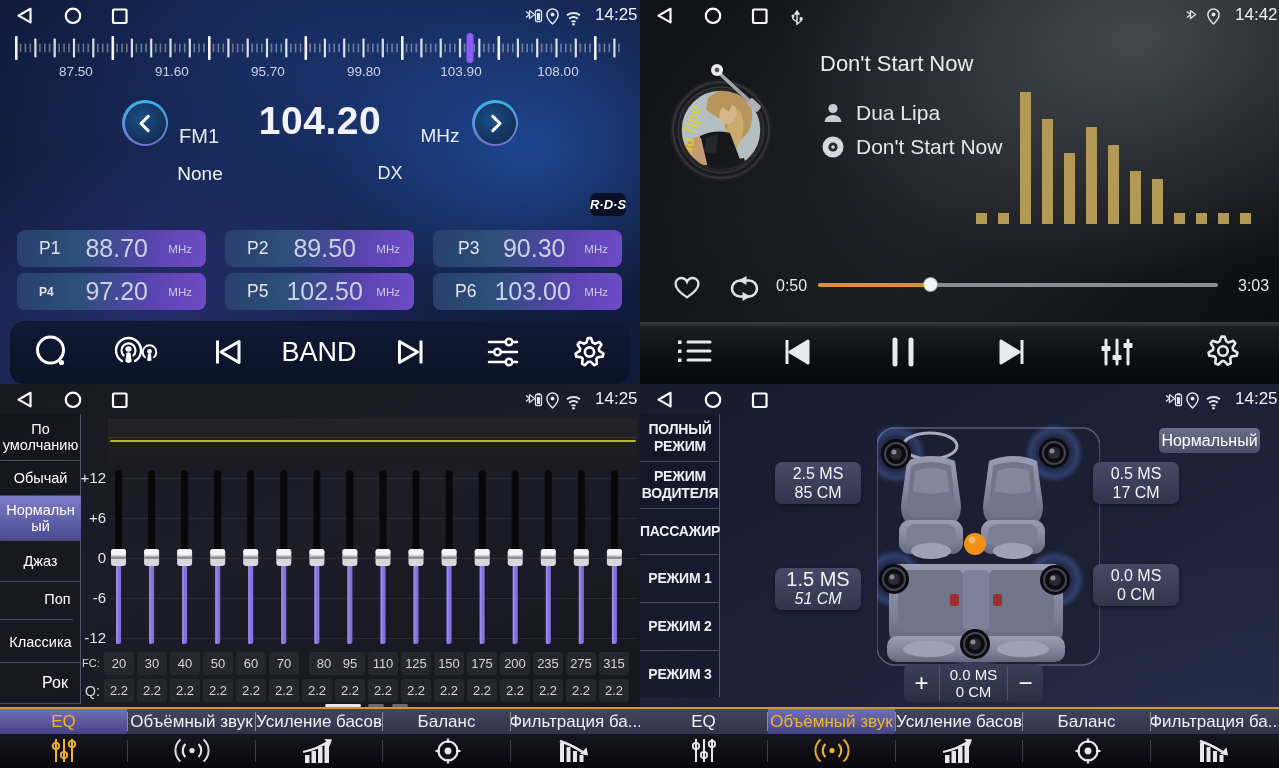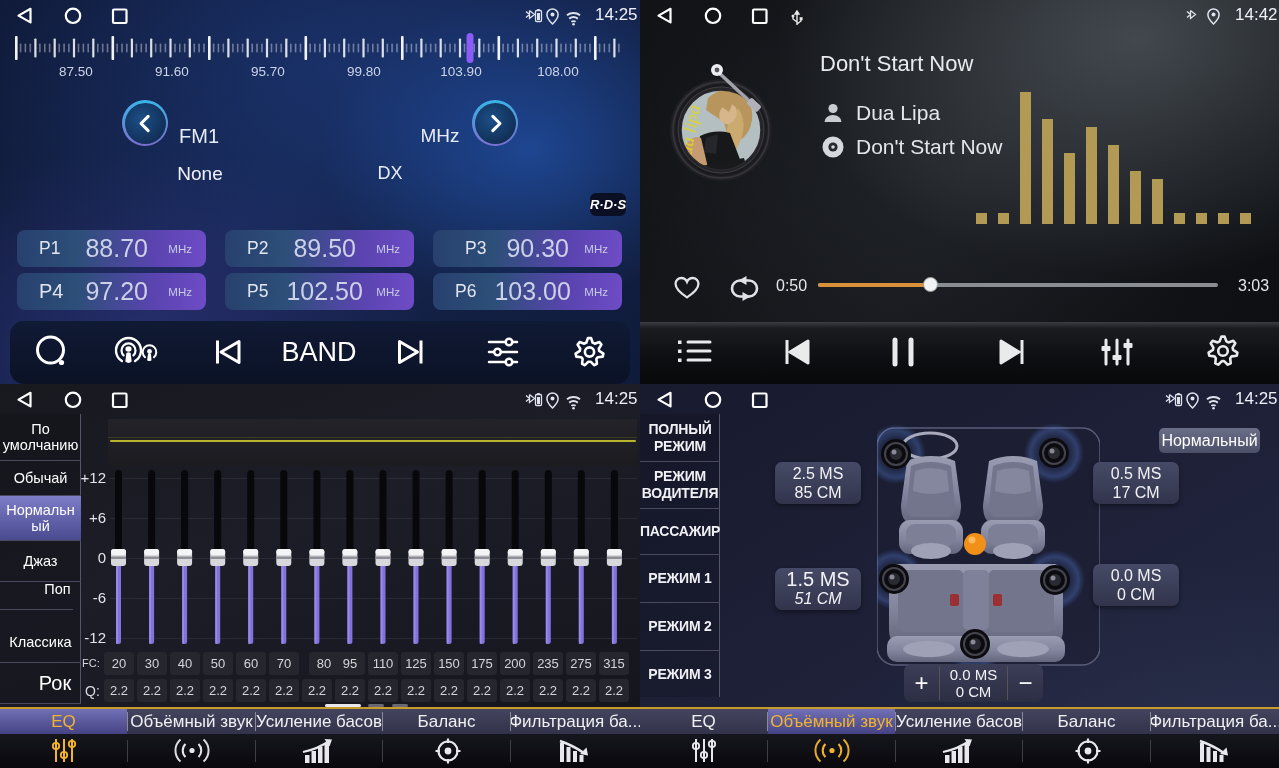--- a/index.html
+++ b/index.html
@@ -191,46 +191,47 @@
       </div>
       <div style="position:absolute;left:472px;top:100px;width:46px;height:46px;border-radius:50%;
         background:linear-gradient(180deg,#3ab5e8,#7a6fd0) border-box;padding:2.5px;">
         <div style="width:100%;height:100%;border-radius:50%;background:radial-gradient(circle at 40% 40%,#1b4f86,#123058 70%);position:relative;">
         <svg width="41" height="41" viewBox="0 0 46 46" style="position:absolute;left:0;top:0">
             <path d="M20 15 L28 23 L20 31" stroke="#fff" stroke-width="3.4" fill="none" stroke-linecap="round" stroke-linejoin="round"></path>
           </svg>
         </div>
       </div>
       <div style="position:absolute;left:154px;top:125px;width:90px;text-align:center;font-size:20px;color:#e8ecf5;">FM1</div>
+      <div style="position:absolute;left:220px;top:99px;width:200px;text-align:center;font-size:39px;font-weight:bold;color:#f2f3fa;letter-spacing:0.5px;">104.20</div>
       <div style="position:absolute;left:395px;top:125px;width:90px;text-align:center;font-size:19px;color:#e8ecf5;">MHz</div>
       <div style="position:absolute;left:155px;top:163px;width:90px;text-align:center;font-size:19px;color:#f0f2f8;">None</div>
       <div style="position:absolute;left:345px;top:163px;width:90px;text-align:center;font-size:18px;color:#e8ecf5;">DX</div>
       <div style="position:absolute;left:590px;top:193px;width:36px;height:23px;border-radius:6px;background:#0a0f24;
     display:flex;align-items:center;justify-content:center;font-size:13px;font-weight:bold;font-style:italic;color:#fff;letter-spacing:0;">R·D·S</div>
       <div style="position:absolute;left:17px;top:230px;width:189px;height:37px;border-radius:8px;
         background:linear-gradient(95deg,#28406e 0%,#2c4f78 32%,#5a44b0 72%,#6e4cc6 100%);display:flex;align-items:center;">
         <span style="font-size:17.5px;color:#e2e5f0;margin-left:22px;width:26px;">P1</span>
         <span style="font-size:25px;color:#ccd0e8;flex:1;text-align:center;">88.70</span>
         <span style="font-size:11.5px;color:#c8cbe4;margin-right:14px;">MHz</span>
       </div>
       <div style="position:absolute;left:225px;top:230px;width:189px;height:37px;border-radius:8px;
         background:linear-gradient(95deg,#28406e 0%,#2c4f78 32%,#5a44b0 72%,#6e4cc6 100%);display:flex;align-items:center;">
         <span style="font-size:17.5px;color:#e2e5f0;margin-left:22px;width:26px;">P2</span>
         <span style="font-size:25px;color:#ccd0e8;flex:1;text-align:center;">89.50</span>
         <span style="font-size:11.5px;color:#c8cbe4;margin-right:14px;">MHz</span>
       </div>
       <div style="position:absolute;left:433px;top:230px;width:189px;height:37px;border-radius:8px;
         background:linear-gradient(95deg,#28406e 0%,#2c4f78 32%,#5a44b0 72%,#6e4cc6 100%);display:flex;align-items:center;">
-        <span style="font-size:17.5px;color:#e2e5f0;margin-left:32px;width:26px;">P3</span>
+        <span style="font-size:17.5px;color:#e2e5f0;margin-left:25px;width:26px;">P3</span>
         <span style="font-size:25px;color:#ccd0e8;flex:1;text-align:center;">90.30</span>
         <span style="font-size:11.5px;color:#c8cbe4;margin-right:14px;">MHz</span>
       </div>
       <div style="position:absolute;left:17px;top:273px;width:189px;height:37px;border-radius:8px;
         background:linear-gradient(95deg,#28406e 0%,#2c4f78 32%,#5a44b0 72%,#6e4cc6 100%);display:flex;align-items:center;">
-        <span style="font-size:20px;color:#e2e5f0;margin-left:22px;width:26px;">P4</span>
+        <span style="font-size:12px;color:#e2e5f0;margin-left:22px;width:26px;font-weight:bold;">P4</span>
         <span style="font-size:25px;color:#ccd0e8;flex:1;text-align:center;">97.20</span>
         <span style="font-size:11.5px;color:#c8cbe4;margin-right:14px;">MHz</span>
       </div>
       <div style="position:absolute;left:225px;top:273px;width:189px;height:37px;border-radius:8px;
         background:linear-gradient(95deg,#28406e 0%,#2c4f78 32%,#5a44b0 72%,#6e4cc6 100%);display:flex;align-items:center;">
         <span style="font-size:17.5px;color:#e2e5f0;margin-left:22px;width:26px;">P5</span>
         <span style="font-size:25px;color:#ccd0e8;flex:1;text-align:center;">102.50</span>
         <span style="font-size:11.5px;color:#c8cbe4;margin-right:14px;">MHz</span>
       </div>
       <div style="position:absolute;left:433px;top:273px;width:189px;height:37px;border-radius:8px;
@@ -411,26 +412,26 @@
       <div class="time" style="left:595px">14:25</div>
       <div style="position:absolute;left:0;top:30px;width:81px;height:290px;border-right:1px solid #55556a;background:rgba(10,10,16,.25)"></div>
       <div style="position:absolute;left:0;top:30px;width:81px;height:47px;border-bottom:1px solid #4a4a5e;
         display:flex;align-items:center;justify-content:center;text-align:center;font-size:14.5px;color:#fff;line-height:16.5px;">По<br>умолчанию</div>
       <div style="position:absolute;left:0;top:77px;width:81px;height:35px;border-bottom:1px solid #4a4a5e;
         display:flex;align-items:center;justify-content:center;text-align:center;font-size:14.5px;color:#fff;line-height:16.5px;">Обычай</div>
       <div style="position:absolute;left:0;top:112px;width:81px;height:45px;background:linear-gradient(180deg,#7d7dc8,#4a4a90);border-bottom:1px solid #4a4a5e;
         display:flex;align-items:center;justify-content:center;text-align:center;font-size:14.5px;color:#fff;line-height:16.5px;">Нормальн<br>ый</div>
       <div style="position:absolute;left:0;top:157px;width:81px;height:41px;border-bottom:1px solid #4a4a5e;
         display:flex;align-items:center;justify-content:center;text-align:center;font-size:14.5px;color:#fff;line-height:16.5px;">Джаз</div>
-      <div style="position:absolute;left:0;top:186px;width:73px;height:40px;border-bottom:1px solid #4a4a5e;
+      <div style="position:absolute;left:0;top:196px;width:73px;height:40px;border-bottom:1px solid #4a4a5e;
         display:flex;align-items:center;justify-content:center;text-align:center;font-size:14.5px;color:#fff;line-height:16.5px;padding-left:42px;">Поп</div>
       <div style="position:absolute;left:0;top:238px;width:81px;height:41px;border-bottom:1px solid #4a4a5e;
         display:flex;align-items:center;justify-content:center;text-align:center;font-size:14.5px;color:#fff;line-height:16.5px;">Классика</div>
       <div style="position:absolute;left:0;top:279px;width:81px;height:41px;border-bottom:1px solid #4a4a5e;
-        display:flex;align-items:center;justify-content:center;text-align:center;font-size:20px;color:#fff;line-height:16.5px;padding-left:29px;">Рок</div>
+        display:flex;align-items:center;justify-content:center;text-align:center;font-size:16px;color:#fff;line-height:16.5px;padding-left:29px;">Рок</div>
       <div style="position:absolute;left:108px;top:35px;width:529px;height:47px;background:linear-gradient(180deg,#232329,#1b1b20);"></div>
       <div style="position:absolute;left:110px;top:56px;width:526px;height:2px;background:#b9b52c;border-radius:1px;"></div>
       <div style="position:absolute;left:108px;top:53px;width:529px;height:1px;background:#3a3a20;"></div>
       <div style="position:absolute;left:70px;top:85px;width:36px;text-align:right;font-size:15px;color:#e4e4ea;">+12</div>
       <div style="position:absolute;left:70px;top:125px;width:36px;text-align:right;font-size:15px;color:#e4e4ea;">+6</div>
       <div style="position:absolute;left:70px;top:165px;width:36px;text-align:right;font-size:15px;color:#e4e4ea;">0</div>
       <div style="position:absolute;left:70px;top:205px;width:36px;text-align:right;font-size:15px;color:#e4e4ea;">-6</div>
       <div style="position:absolute;left:70px;top:245px;width:36px;text-align:right;font-size:15px;color:#e4e4ea;">-12</div>
       <svg style="position:absolute;left:0;top:0" width="640" height="384" viewBox="0 0 640 384">
         <rect x="110" y="94" width="527" height="1" fill="#45454e" opacity="0.38"></rect>

